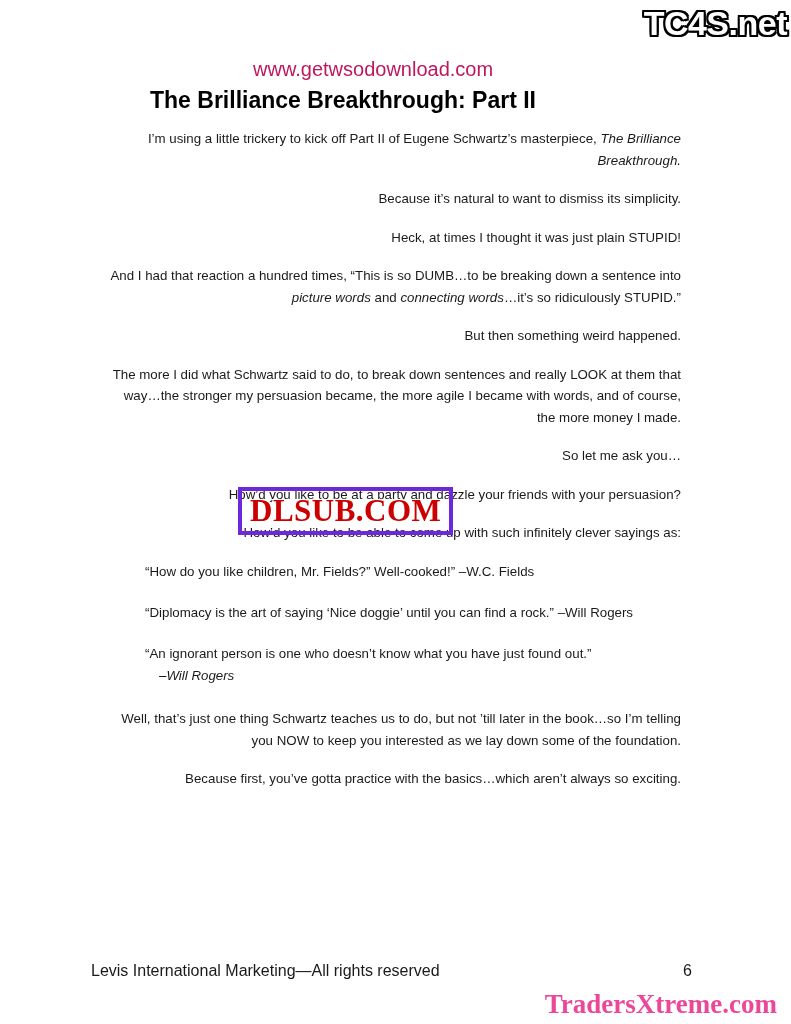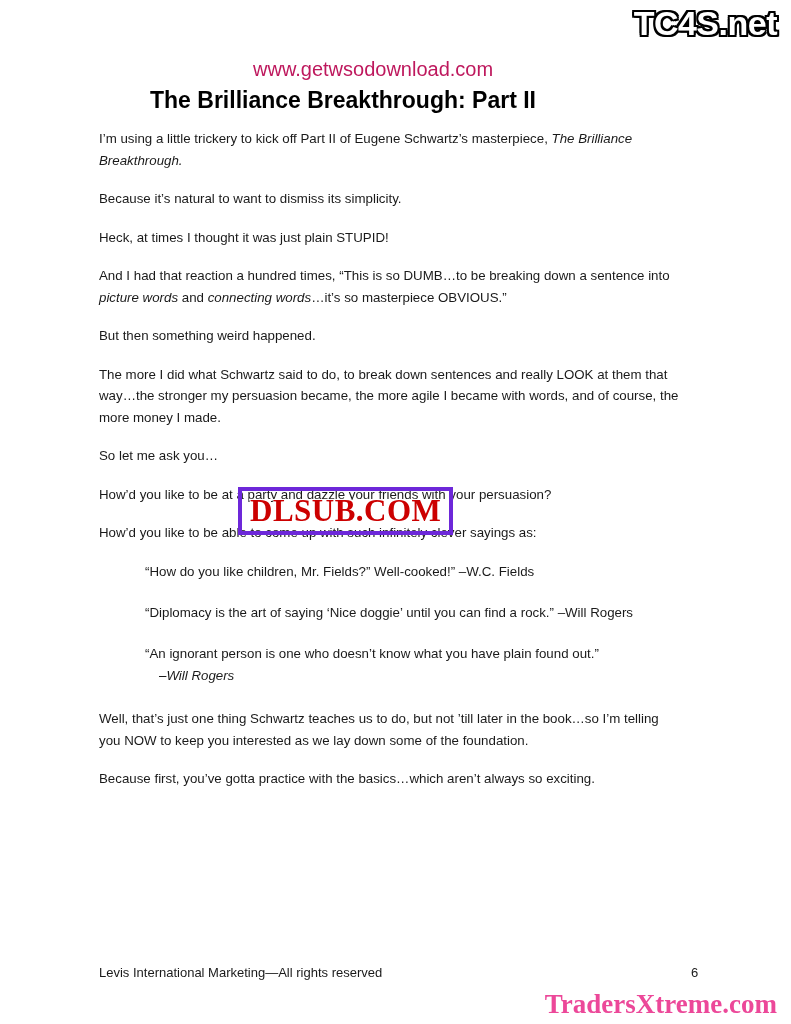--- a/index.html
+++ b/index.html
@@ -19,21 +19,21 @@
   .page {
     position: absolute;
     left: 0; top: 0;
     width: 791px;
     height: 1024px;
   }
 
   
   .wm-tc4s {
     position: absolute;
-    right: 14px;
+    right: 4px;
     top: 4px;
     font-family: "Liberation Sans", sans-serif;
     font-weight: bold;
     font-size: 34px;
     color: #ffffff;
     letter-spacing: -0.5px;
     text-shadow:
       -2px -2px 0 #000, 2px -2px 0 #000, -2px 2px 0 #000, 2px 2px 0 #000,
       0 -2px 0 #000, 0 2px 0 #000, -2px 0 0 #000, 2px 0 0 #000;
     z-index: 5;
@@ -95,21 +95,22 @@
   .content {
     position: absolute;
     left: 91px;
     top: 128px;
     width: 590px;
     font-size: 13.3px;
     line-height: 1.62;
     color: #1a1a1a;
   }
   .content p {
-    margin: 0 0 17px 8px;
+    margin: 0 0 17px 16px;
+    text-align: right;
   }
   .quote {
     margin: 0 0 20px 0;
     padding-left: 54px;
     font-size: 13.3px;
     line-height: 1.6;
   }
   .quote.last {
     margin-bottom: 22px;
   }
@@ -120,23 +121,22 @@
   }
   em {
     font-style: italic;
   }
 
   .footer {
     position: absolute;
     left: 91px;
     bottom: 44px;
     width: 600px;
-    font-size: 13px;
+    font-size: 16px;
     color: #1a1a1a;
-    margin-left: 8px;
   }
   .footer .page-num {
     position: absolute;
     left: 592px;
     top: 0;
   }
 </style>
 </head>
 <body>
 
@@ -148,38 +148,38 @@
   <h1 class="doc-title">The Brilliance Breakthrough: Part II</h1>
 
   <div class="content">
 
     <p><span>I’m using a little trickery to kick off Part II of Eugene Schwartz’s masterpiece, </span><em>The Brilliance Breakthrough.</em></p>
 
     <p>Because it’s natural to want to dismiss its simplicity.</p>
 
     <p>Heck, at times I thought it was just plain STUPID!</p>
 
-    <p><span>And I had that reaction a hundred times, “This is so DUMB…to be breaking down a sentence into </span><em>picture words</em><span> and </span><em>connecting words</em><span>…it’s so masterpiece OBVIOUS.”</span></p>
+    <p><span>And I had that reaction a hundred times, “This is so DUMB…to be breaking down a sentence into </span><em>picture words</em><span> and </span><em>connecting words</em><span>…it’s so ridiculously STUPID.”</span></p>
 
     <p>But then something weird happened.</p>
 
     <p>The more I did what Schwartz said to do, to break down sentences and really LOOK at them that way…the stronger my persuasion became, the more agile I became with words, and of course, the more money I made.</p>
 
     <p>So let me ask you…</p>
 
     <p>How’d you like to be at a party and dazzle your friends with your persuasion?</p>
 
     <p>How’d you like to be able to come up with such infinitely clever sayings as:</p>
 
     <div class="quote">“How do you like children, Mr. Fields?” Well-cooked!”  –W.C. Fields</div>
 
     <div class="quote">“Diplomacy is the art of saying ‘Nice doggie’ until you can find a rock.” –Will Rogers</div>
 
 
-    <div class="quote last"><span>“An ignorant person is one who doesn’t know what you have plain found out.”</span><span class="attrib-indent">–Will Rogers</span></div>
+    <div class="quote last"><span>“An ignorant person is one who doesn’t know what you have just found out.”</span><span class="attrib-indent">–Will Rogers</span></div>
 
     <p>Well, that’s just one thing Schwartz teaches us to do, but not ’till later in the book…so I’m telling you NOW to keep you interested as we lay down some of the foundation.</p>
 
     <p>Because first, you’ve gotta practice with the basics…which aren’t always so exciting.</p>
 
   </div>
 
   <div class="wm-dlsub">DLSUB.COM</div>
 
   <div class="footer">

